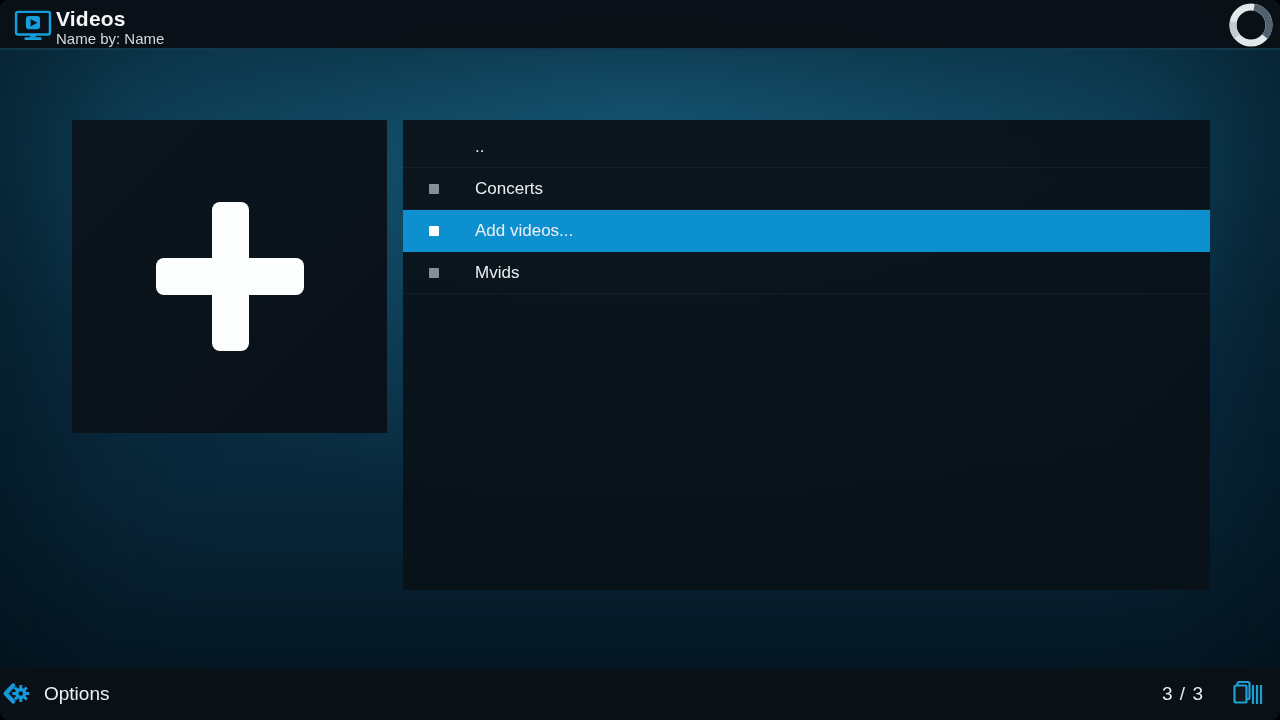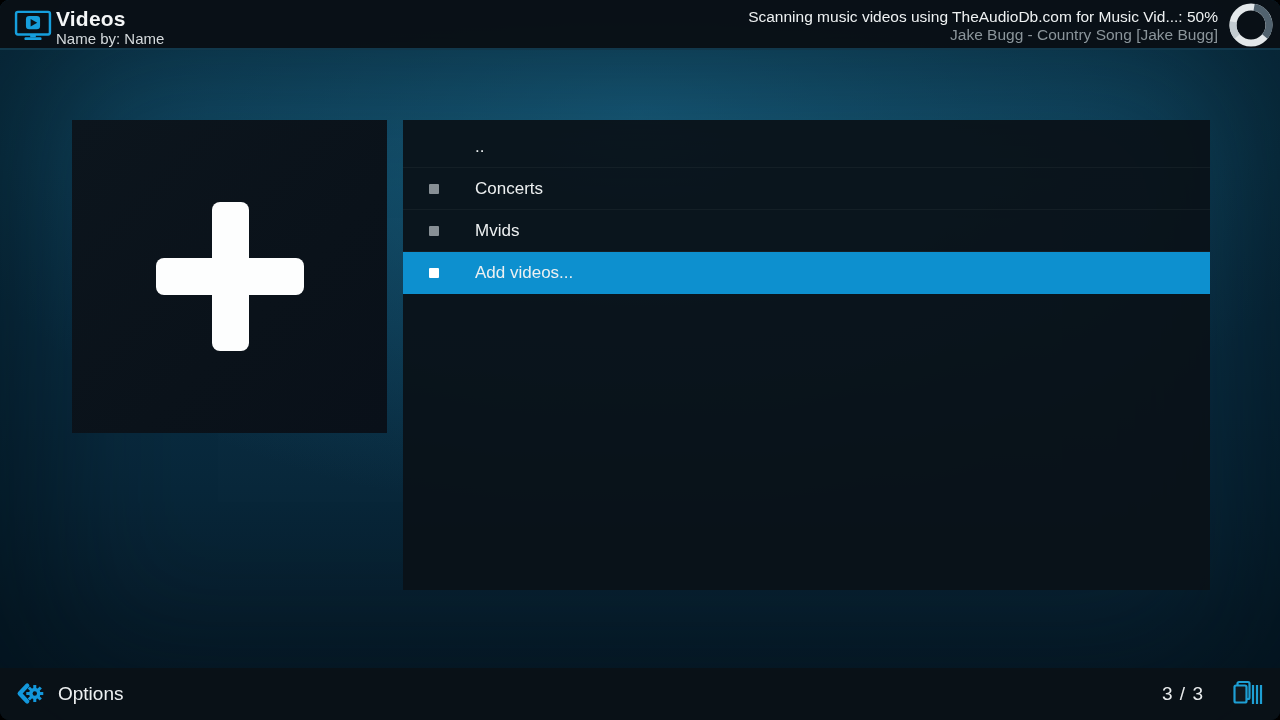--- a/index.html
+++ b/index.html
@@ -68,21 +68,21 @@
   .row-label {
     position:absolute; left:72px; top:0; line-height:41px;
     font-size:17px; color:#edf0f1;
   }
 
   
   .bottombar {
     position:absolute; left:0; top:668px; width:1280px; height:52px;
     background:rgba(10,17,23,0.95);
   }
-  .options-btn { position:absolute; left:14px; top:9px; height:34px; display:flex; align-items:center; cursor:pointer; }
+  .options-btn { position:absolute; left:0; top:9px; height:34px; display:flex; align-items:center; cursor:pointer; }
   .options-icon { width:34px; height:34px; }
   .options-label { margin-left:10px; font-size:19px; color:#eef1f2; }
   .position-group { position:absolute; right:16px; top:9px; height:34px; display:flex; align-items:center; }
   .position-label { font-size:19px; color:#e8ebec; margin-right:28px; letter-spacing:1px; }
   .stack-icon { width:32px; height:28px; }
 </style>
 </head>
 <body>
 
 <div id="screen">
@@ -91,24 +91,20 @@
     <svg class="app-icon" viewBox="0 0 40 34">
       <rect x="2" y="2" width="36" height="24" rx="2" fill="none" stroke="#169fdd" stroke-width="2.6"></rect>
       <rect x="12.5" y="6.5" width="15" height="14" rx="3.5" fill="#169fdd"></rect>
       <polygon points="17.5,9.5 24.5,13.5 17.5,17.5" fill="#0a141b"></polygon>
       <rect x="17" y="26" width="6" height="3" fill="#169fdd"></rect>
       <rect x="11" y="29" width="18" height="3" rx="1" fill="#169fdd"></rect>
     </svg>
     <div class="title">Videos</div>
     <div class="subtitle">Name by: Name</div>
 
-    <div class="status-block">
-      <div class="status-line1">Scanning music videos using TheAudioDb.com for Music Vid...: 50%</div>
-      <div class="status-line2">Jake Bugg - Country Song [Jake Bugg]</div>
-    </div>
     <svg class="spinner" viewBox="0 0 46 46">
       <circle cx="23" cy="23" r="18" fill="none" stroke="#e3e8ea" stroke-width="7"></circle>
       <path d="M 26.1 5.3 A 18 18 0 0 1 36.8 34.6" fill="none" stroke="#51626e" stroke-width="7"></path>
       <path d="M 9.2 34.6 A 18 18 0 0 1 5.3 19.9" fill="none" stroke="#c3ccd1" stroke-width="7"></path>
     </svg>
   </div>
 
   <div class="thumb-panel">
     <div class="plus-icon">
       <div class="plus-v"></div>
@@ -120,27 +116,27 @@
   <div class="list-panel">
     <div class="file-list">
         <div class="list-row">
 
       <span class="row-label">..</span>
     </div>
         <div class="list-row">
       <span class="bullet" style="visibility: visible;"></span>
       <span class="row-label">Concerts</span>
     </div>
+        <div class="list-row selected">
+      <span class="bullet" style="visibility: visible;"></span>
+      <span class="row-label">Add videos...</span>
+    </div>
         <div class="list-row">
       <span class="bullet" style="visibility: visible;"></span>
       <span class="row-label">Mvids</span>
-    </div>
-        <div class="list-row selected">
-      <span class="bullet" style="visibility: visible;"></span>
-      <span class="row-label">Add videos...</span>
     </div>
       </div>
   </div>
 
   <div class="bottombar">
     <div class="options-btn">
       <svg class="options-icon" viewBox="0 0 36 36">
         <path d="M14 9 L6 17.5 L14 26" fill="none" stroke="#1398dc" stroke-width="4.5" stroke-linecap="round" stroke-linejoin="round"></path>
         <g fill="#1398dc">
           <circle cx="22" cy="17.5" r="6"></circle>

